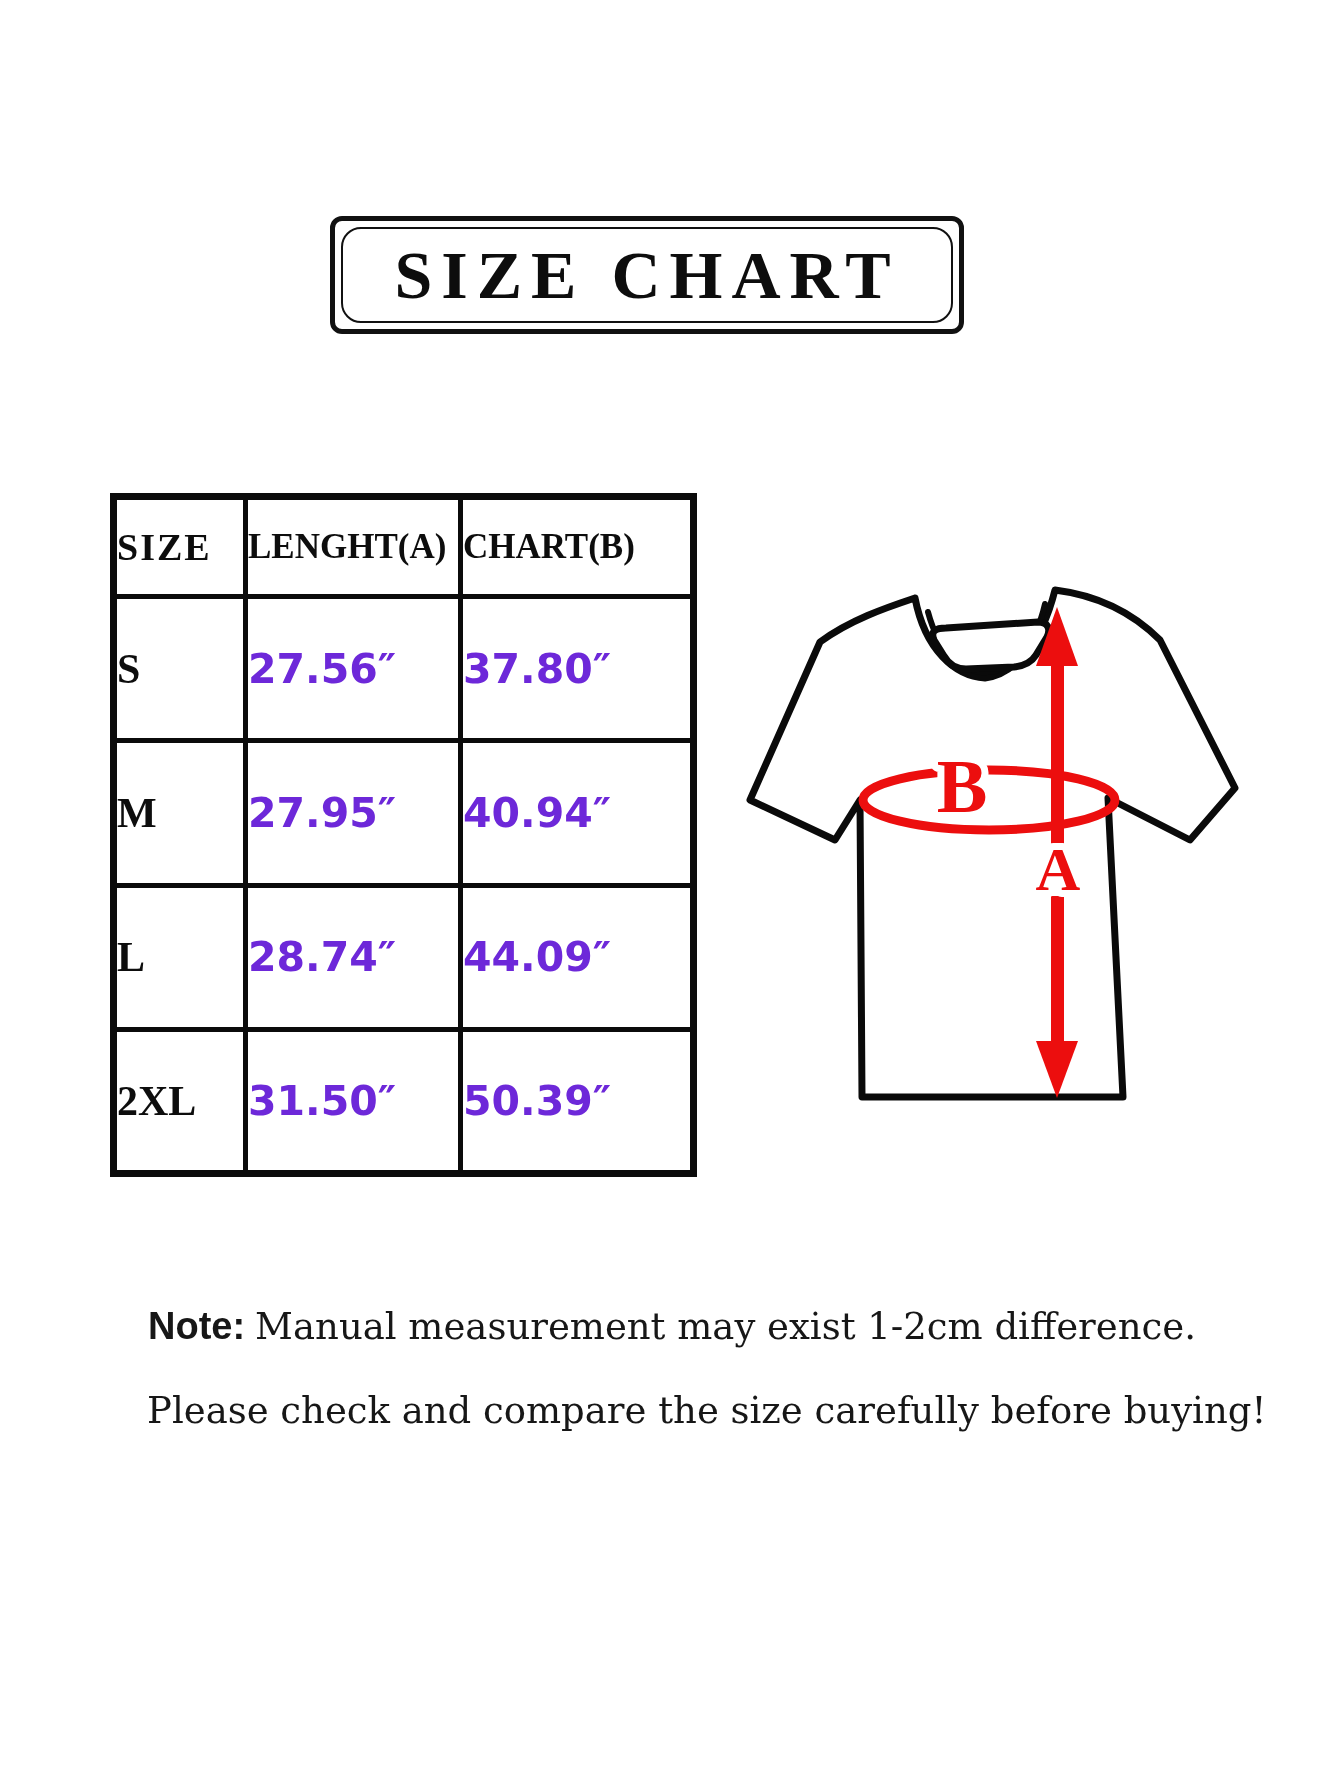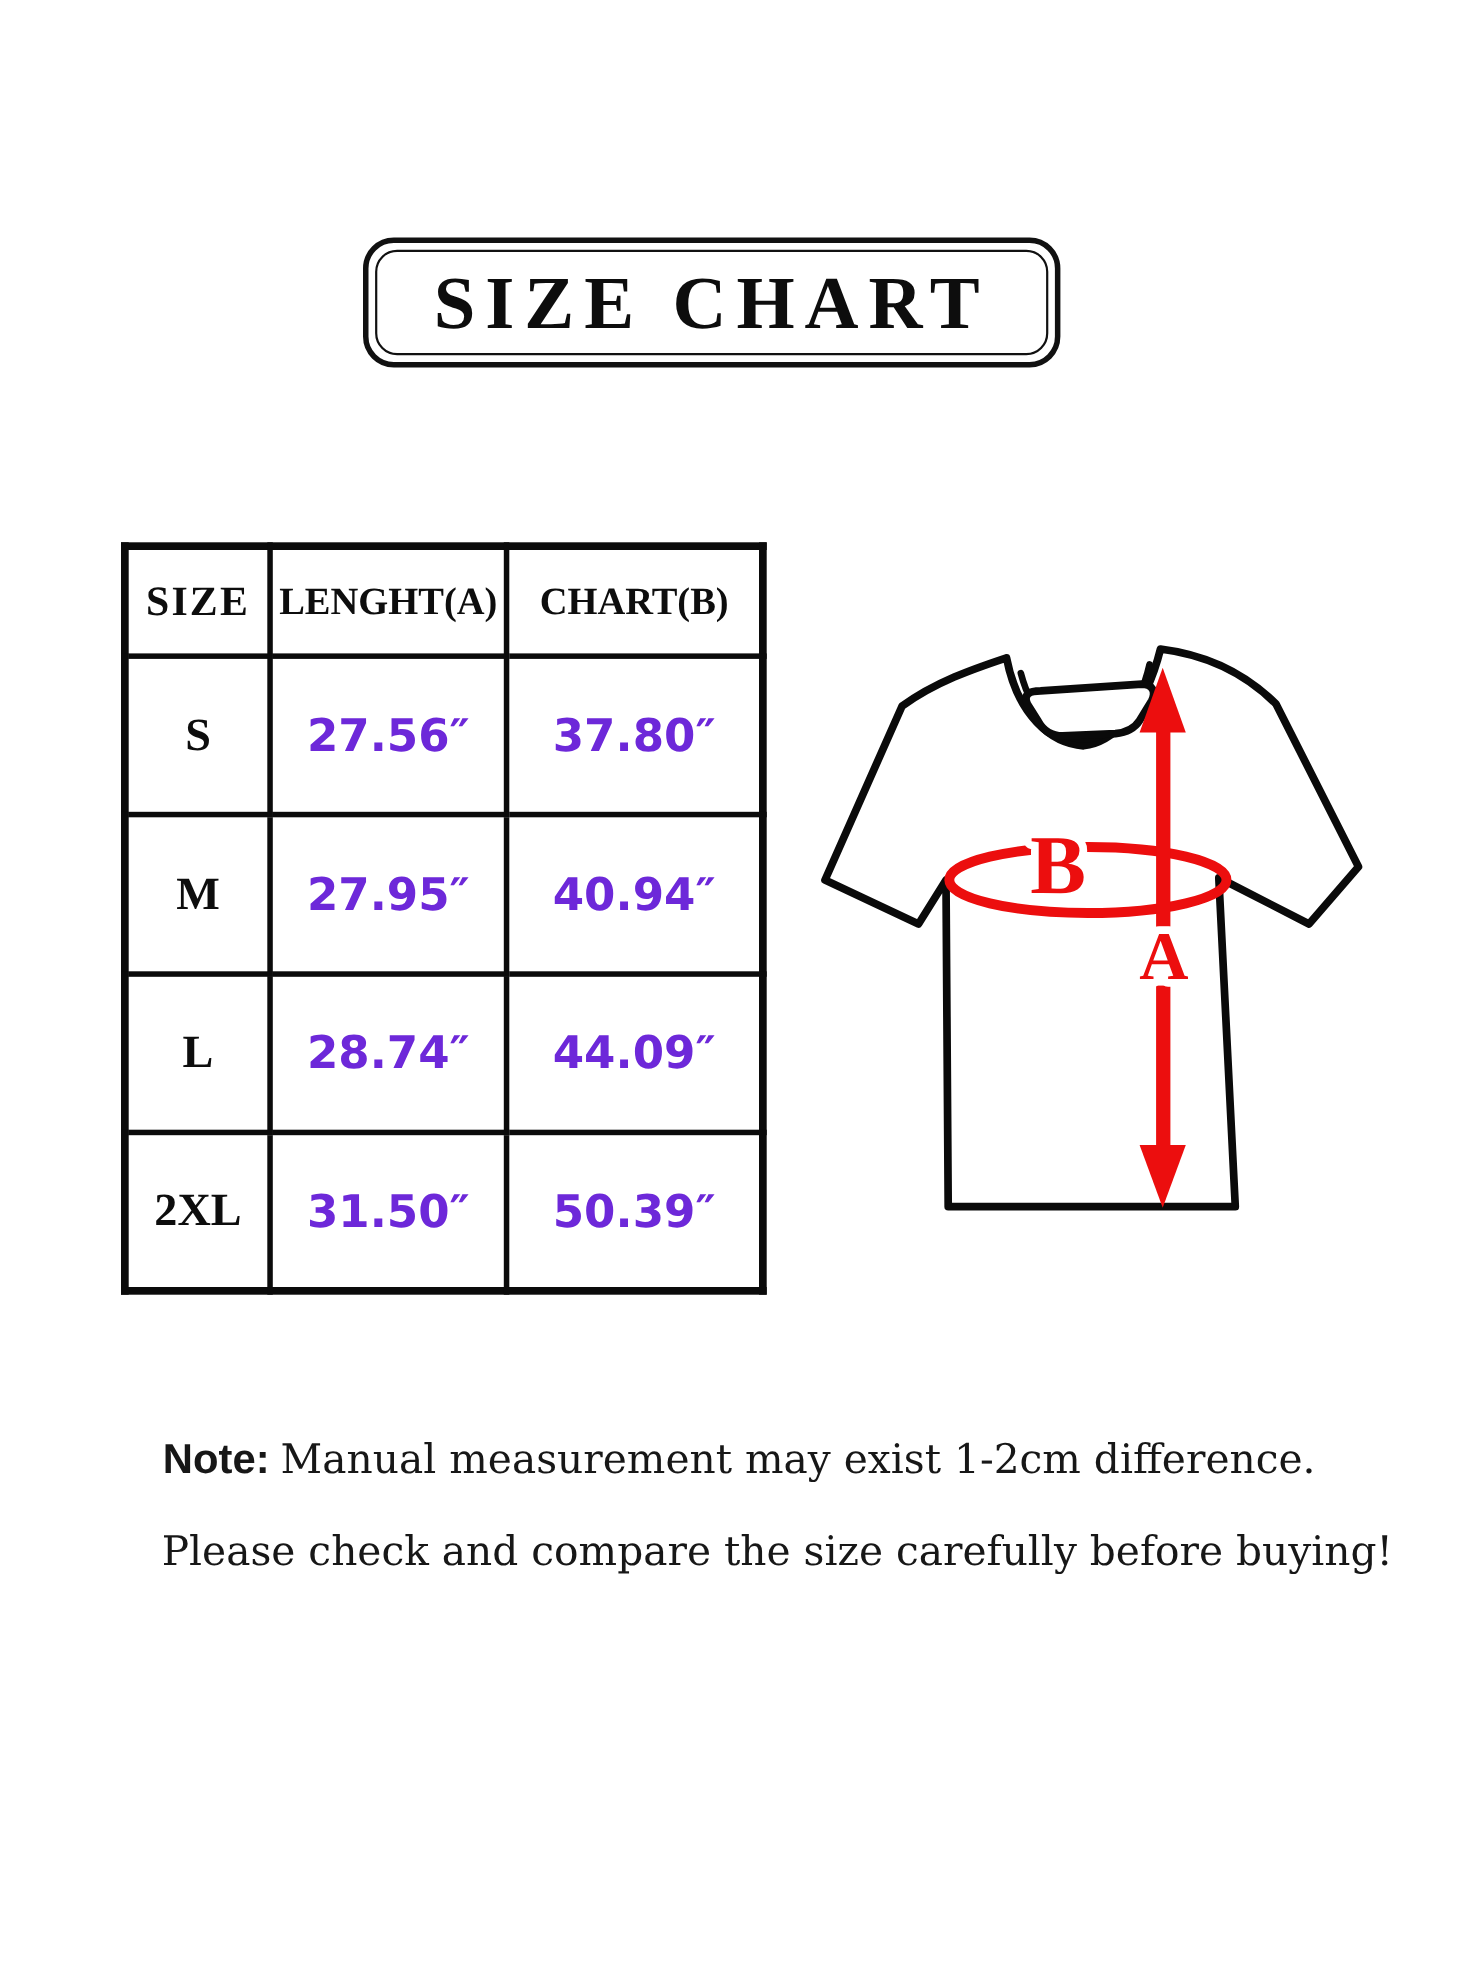--- a/index.html
+++ b/index.html
@@ -1,32 +1,32 @@
 <!DOCTYPE html>
 <html><head>
 <meta charset="utf-8">
 <style>
   html,body{margin:0;padding:0;background:#fff;}
   .canvas{position:relative;width:1340px;height:1785px;background:#ffffff;overflow:hidden;
           font-family:"Liberation Serif",serif;color:#0d0d0d;}
 
   
   .title-box{position:absolute;left:330px;top:216px;width:634px;height:118px;
-             border:5px solid #111;border-radius:28px;box-sizing:border-box;background:#fff;text-align:right;}
+             border:5px solid #111;border-radius:12px;box-sizing:border-box;background:#fff;text-align:right;}
   .title-inner{position:absolute;top:6px;left:6px;right:6px;bottom:6px;
                border:2px solid #111;border-radius:20px;
                display:flex;align-items:center;justify-content:center;}
   .title-text{font-family:"Liberation Serif",serif;font-weight:700;font-size:68px;
               letter-spacing:9px;white-space:nowrap;margin:0;}
 
   
   table.size-table{position:absolute;left:110px;top:493px;width:580px;height:684px;
                    border-collapse:collapse;table-layout:fixed;background:#fff;
                    border:7px solid #0b0b0b;}
-  table.size-table td, table.size-table th{border:5px solid #0b0b0b;text-align:center;
+  table.size-table td, table.size-table th{border:5px solid #0b0b0b;text-align:left;
                    vertical-align:middle;padding:0;background:#fff;}
   .col-size{width:132px;} .col-a{width:215px;} .col-b{width:233px;}
   tr.hdr{height:100px;} tr.data{height:97px;}
   th.hcell{font-family:"Liberation Serif",serif;font-weight:700;font-size:35px;letter-spacing:0px;}
   th.hcell.first{font-size:38px;letter-spacing:2px;}
   th.size-label{font-family:"Liberation Serif",serif;font-weight:700;font-size:42px;}
   td.val{font-family:"DejaVu Sans",sans-serif;font-weight:700;font-size:41px;color:#6d28d9;}
 
   
   .shirt-wrap{position:absolute;left:700px;top:520px;width:580px;height:600px;}

